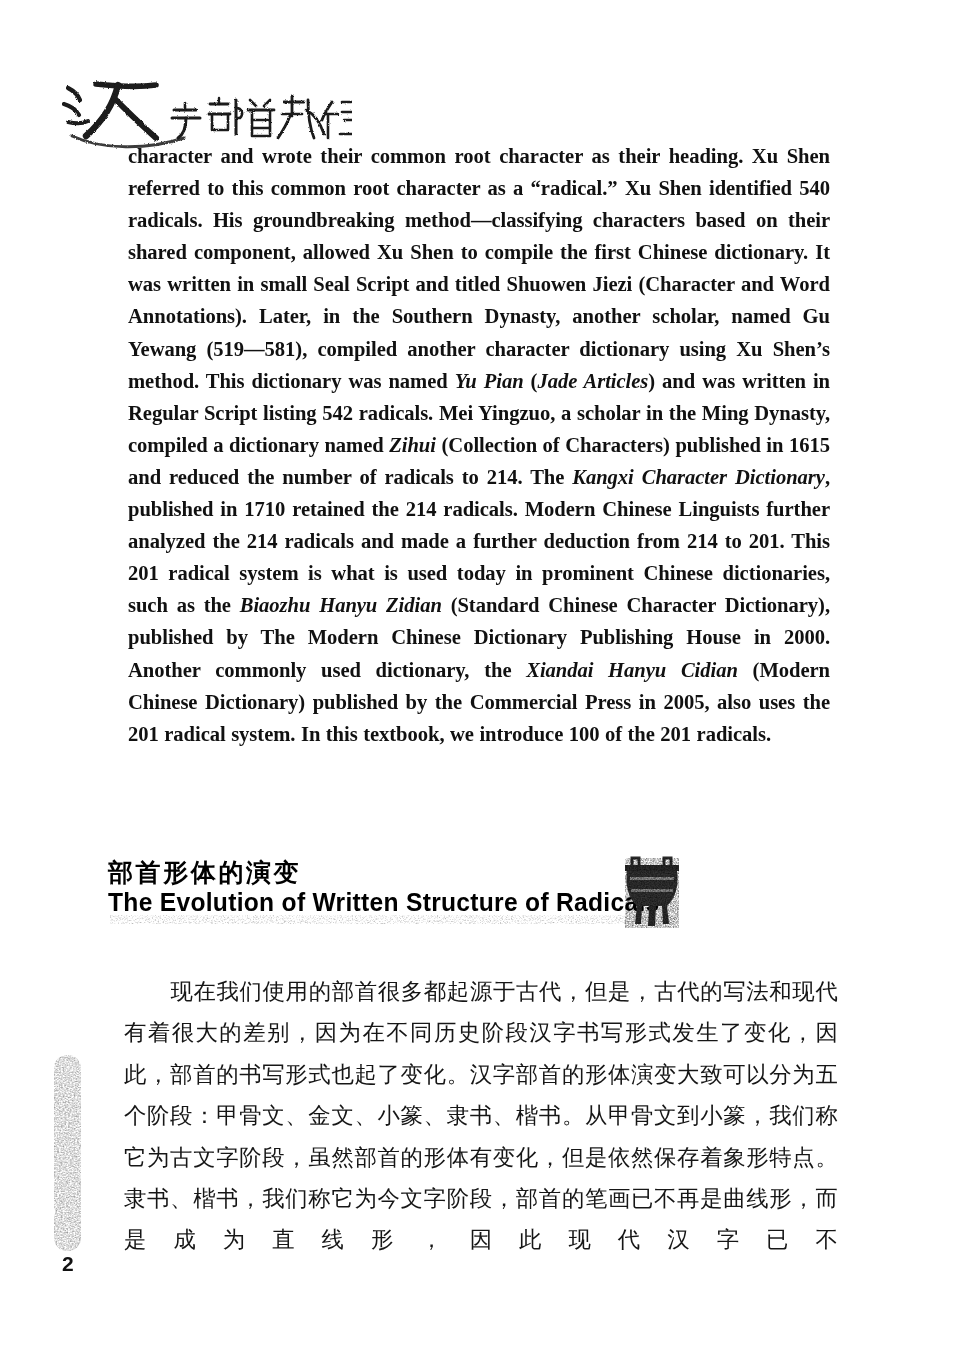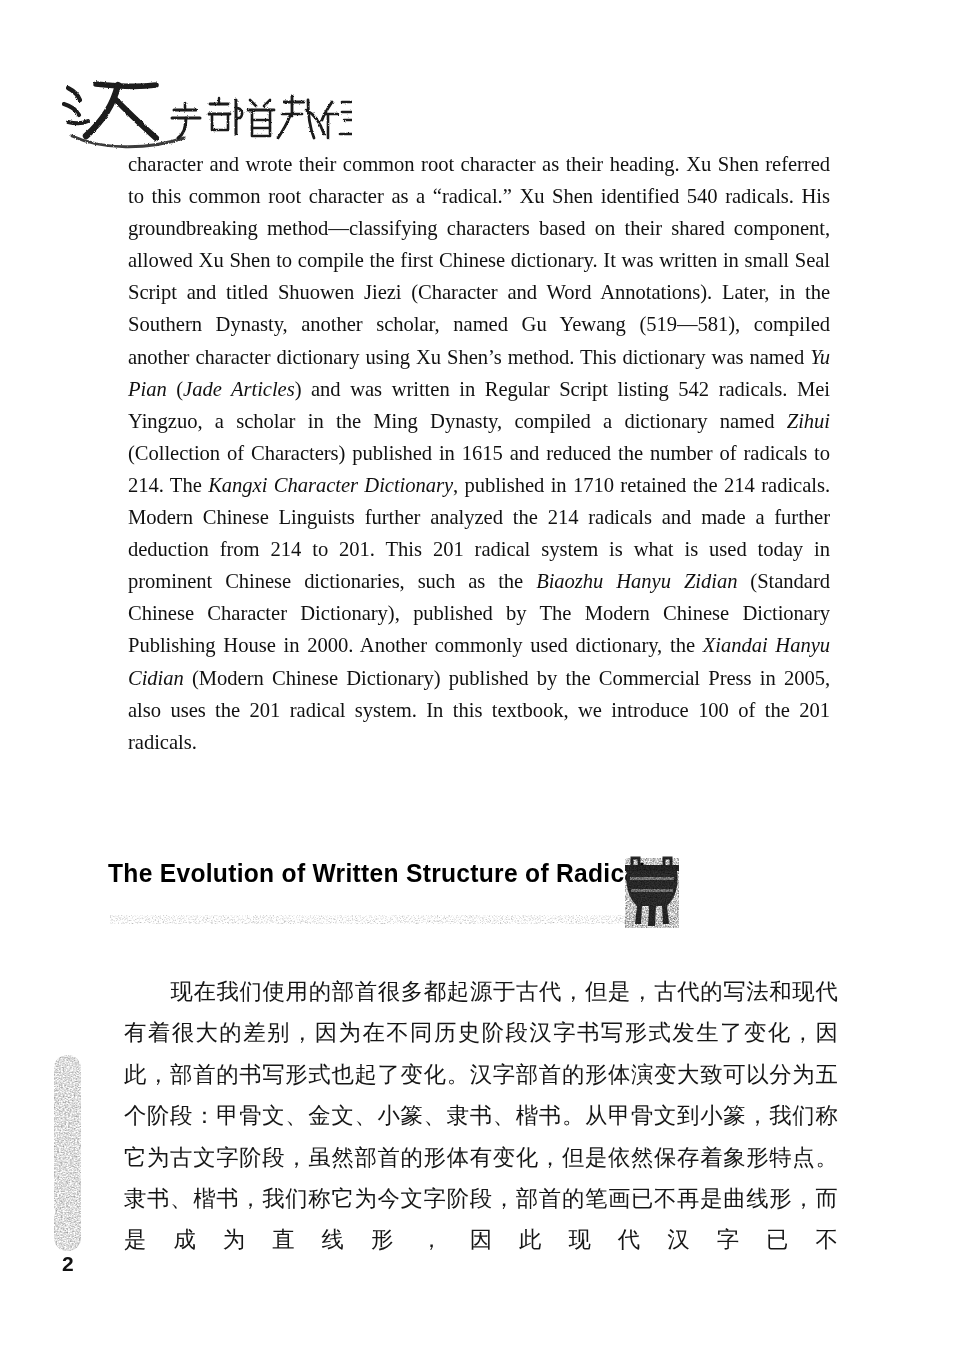--- a/index.html
+++ b/index.html
@@ -25,22 +25,23 @@
     top: 58px;
     width: 300px;
     height: 92px;
   }
   .header-logo svg { display: block; }
 
   
   .english-block {
     position: absolute;
     left: 128px;
-    top: 148px;
+    top: 140px;
     width: 702px;
+    font-weight: bold;
   }
   .english-block p {
     margin: 0;
     font-size: 20.6px;
     line-height: 32.1px;
     text-align: justify;
     text-justify: inter-word;
     letter-spacing: -0.05px;
     word-spacing: 0.4px;
   }
@@ -191,20 +192,21 @@
       <path d="M288 76 L300 76" stroke-width="2.6"></path>
     </g>
   </svg>
 </div>
 
 <div class="english-block">
   <p><span>character and wrote their common root character as their heading. Xu Shen referred to this common root character as a  “radical.”  Xu Shen identified 540 radicals. His groundbreaking method—classifying characters based on their shared component, allowed Xu Shen to compile the first Chinese dictionary. It was written in small Seal Script and titled Shuowen Jiezi (Character and Word Annotations). Later, in the Southern Dynasty, another scholar, named Gu Yewang (519—581), compiled another character dictionary using Xu Shen’s method.  This dictionary was named </span><i>Yu Pian</i><span> (</span><i>Jade Articles</i><span>)  and was written in Regular Script listing 542 radicals.  Mei Yingzuo, a scholar in the Ming Dynasty, compiled a dictionary named </span><i>Zihui</i><span> (Collection of Characters)  published in 1615 and reduced the number of radicals to 214.  The </span><i>Kangxi Character Dictionary</i><span>,  published in 1710 retained the 214 radicals. Modern Chinese Linguists further analyzed the 214 radicals and made a further deduction from 214 to 201.  This 201 radical system is what is used today in prominent Chinese dictionaries,  such as the </span><i>Biaozhu Hanyu Zidian</i><span> (Standard Chinese Character Dictionary), published by The Modern Chinese Dictionary Publishing House in 2000.  Another commonly used dictionary,  the </span><i>Xiandai Hanyu Cidian</i><span>  (Modern Chinese Dictionary)  published by the Commercial Press in 2005,  also uses the 201 radical system. In this textbook, we introduce 100 of the 201 radicals.</span></p>
 </div>
 
 <div class="section-heading">
+  <div class="cn-title">部首形体的演变</div>
   <div class="en-title">The Evolution of Written Structure of Radicals</div>
   <svg class="heading-ground" viewBox="0 0 566 9" preserveAspectRatio="none">
     <defs>
       <filter id="speck">
         <feTurbulence type="fractalNoise" baseFrequency="0.62 0.95" numOctaves="4" seed="11" result="t"></feTurbulence>
         <feColorMatrix in="t" type="matrix" values="0 0 0 0 0.12  0 0 0 0 0.12  0 0 0 0 0.12  0 0 0 -1.9 1.0"></feColorMatrix>
       </filter>
     </defs>
     <rect x="0" y="0" width="566" height="9" filter="url(#speck)"></rect>
   </svg>

